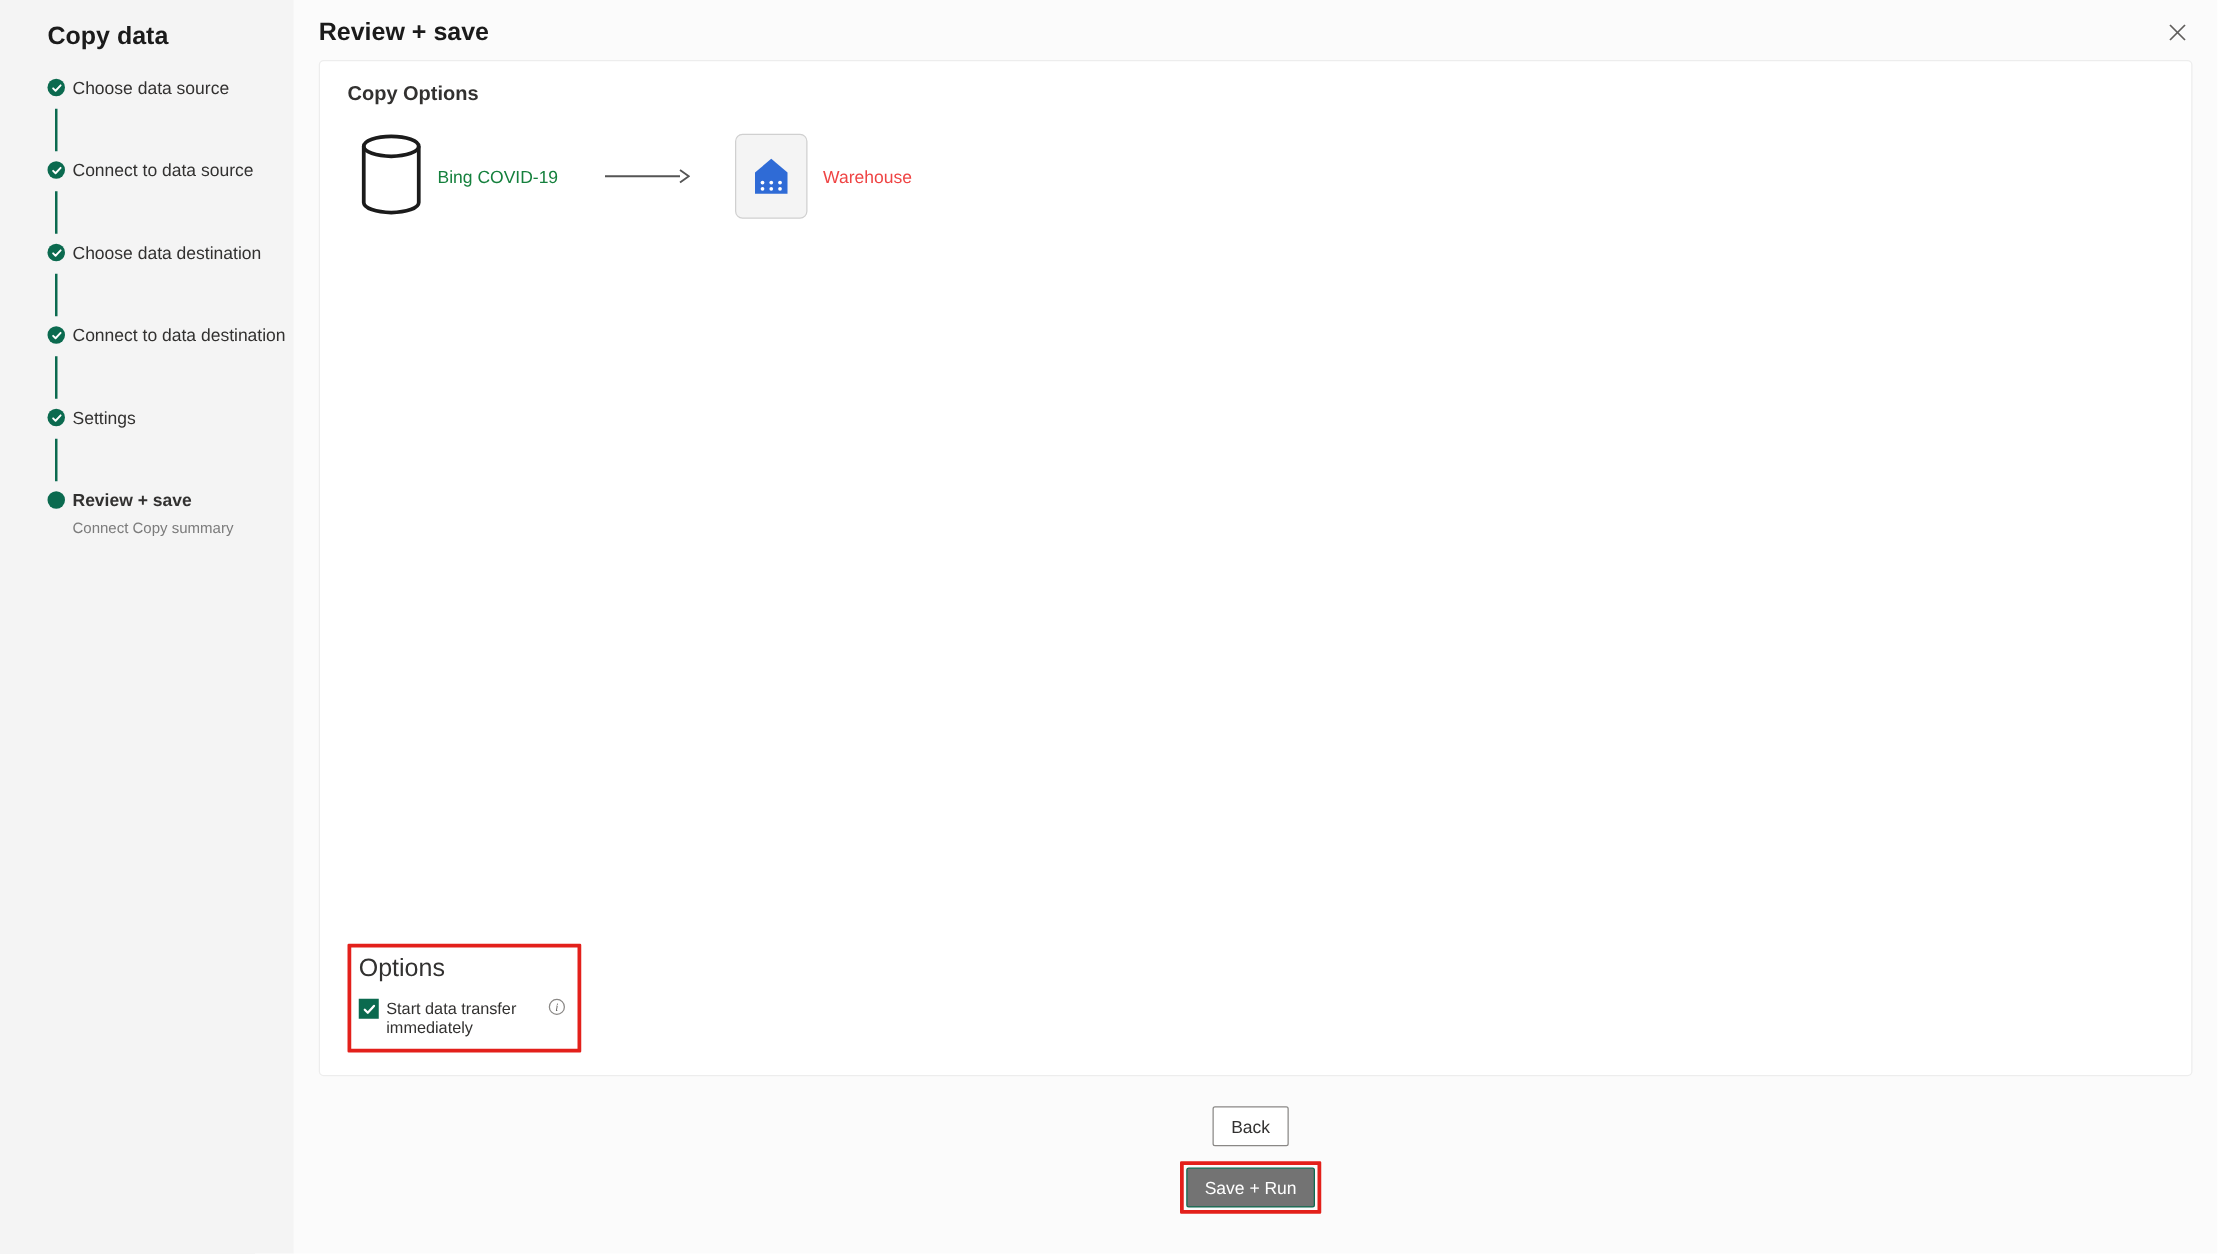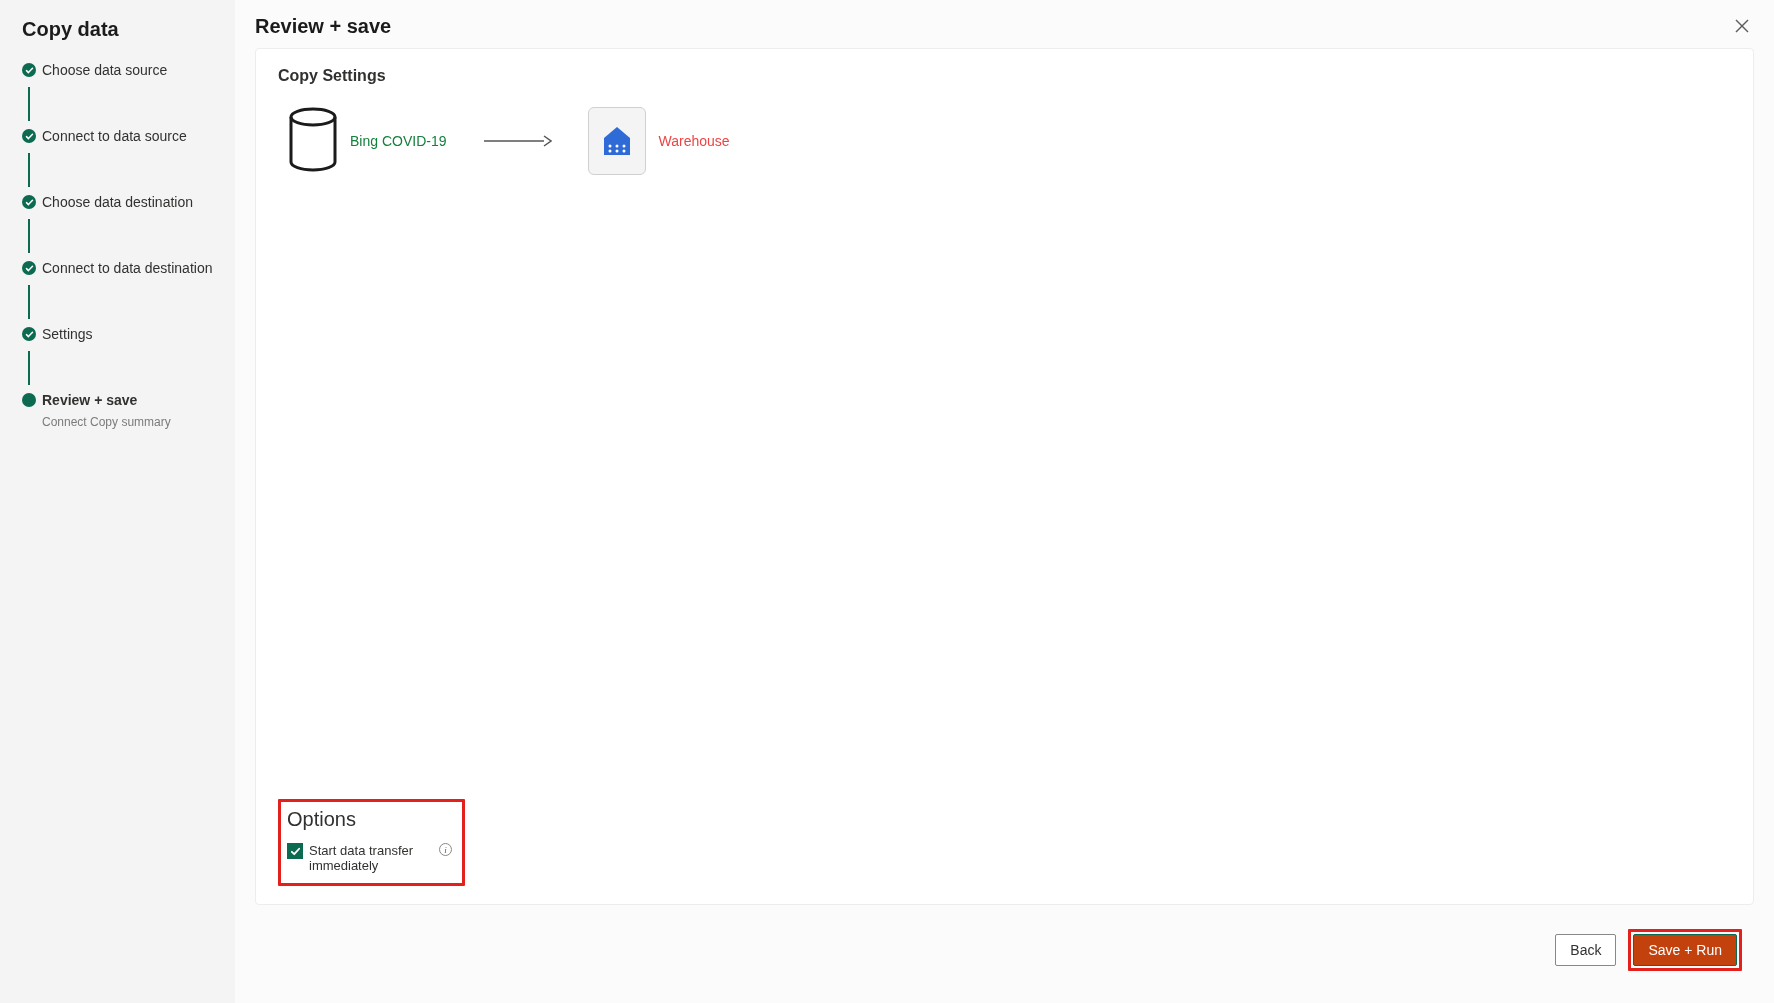--- a/index.html
+++ b/index.html
@@ -14,21 +14,21 @@
   .app {
     display: flex;
     width: 1774px;
     height: 1003px;
     position: relative;
   }
   
   .sidebar {
     width: 235px;
     background: #f4f4f4;
-    padding: 18px 0 0 0;
+    padding: 18px 0 0 16px;
     flex-shrink: 0;
   }
   .sidebar-title {
     font-size: 20px;
     font-weight: 600;
     color: #1b1b1b;
     padding: 0 22px 18px 22px;
   }
   .steps { padding-left: 22px; }
   .step {
@@ -204,20 +204,21 @@
     font-family: Georgia, serif;
     flex-shrink: 0;
   }
 
   .footer {
     padding: 16px 32px 32px 24px;
     display: flex;
     justify-content: flex-end;
     gap: 12px;
     align-items: center;
+    flex-direction: column;
   }
   .btn {
     height: 32px;
     padding: 0 14px;
     border-radius: 2px;
     font-size: 14px;
     cursor: pointer;
     display: inline-flex;
     align-items: center;
     justify-content: center;
@@ -226,21 +227,21 @@
     background: #fff;
     border: 1px solid #8a8886;
     color: #323130;
   }
   .btn-primary-wrap {
     border: 3px solid #e3201b;
     padding: 2px;
     border-radius: 1px;
   }
   .btn-primary {
-    background: #c2410c;
+    background: #737373;
     border: 1px solid #0b6a4f;
     color: #fff;
   }
 </style>
 </head>
 <body>
 
 <div class="app">
   <aside class="sidebar">
     <div class="sidebar-title">Copy data</div>
@@ -322,21 +323,21 @@
       <div class="main-title">Review + save</div>
       <div class="close-btn">
         <svg width="16" height="16" viewBox="0 0 16 16">
           <line x1="2" y1="2" x2="14" y2="14" stroke="#605e5c" stroke-width="1.4"></line>
           <line x1="14" y1="2" x2="2" y2="14" stroke="#605e5c" stroke-width="1.4"></line>
         </svg>
       </div>
     </div>
 
     <div class="panel">
-      <div class="panel-heading">Copy Settings</div>
+      <div class="panel-heading">Copy Options</div>
 
       <div class="summary-diagram">
         <div class="dg-src">
           <span class="db-icon">
             <svg viewBox="0 0 50 65">
               <ellipse cx="25" cy="10" rx="22" ry="8" fill="none" stroke="#1b1b1b" stroke-width="3"></ellipse>
               <path d="M3 10 V55 A22 8 0 0 0 47 55 V10" fill="none" stroke="#1b1b1b" stroke-width="3"></path>
             </svg>
           </span>
           <span class="src-label">Bing COVID-19</span>

